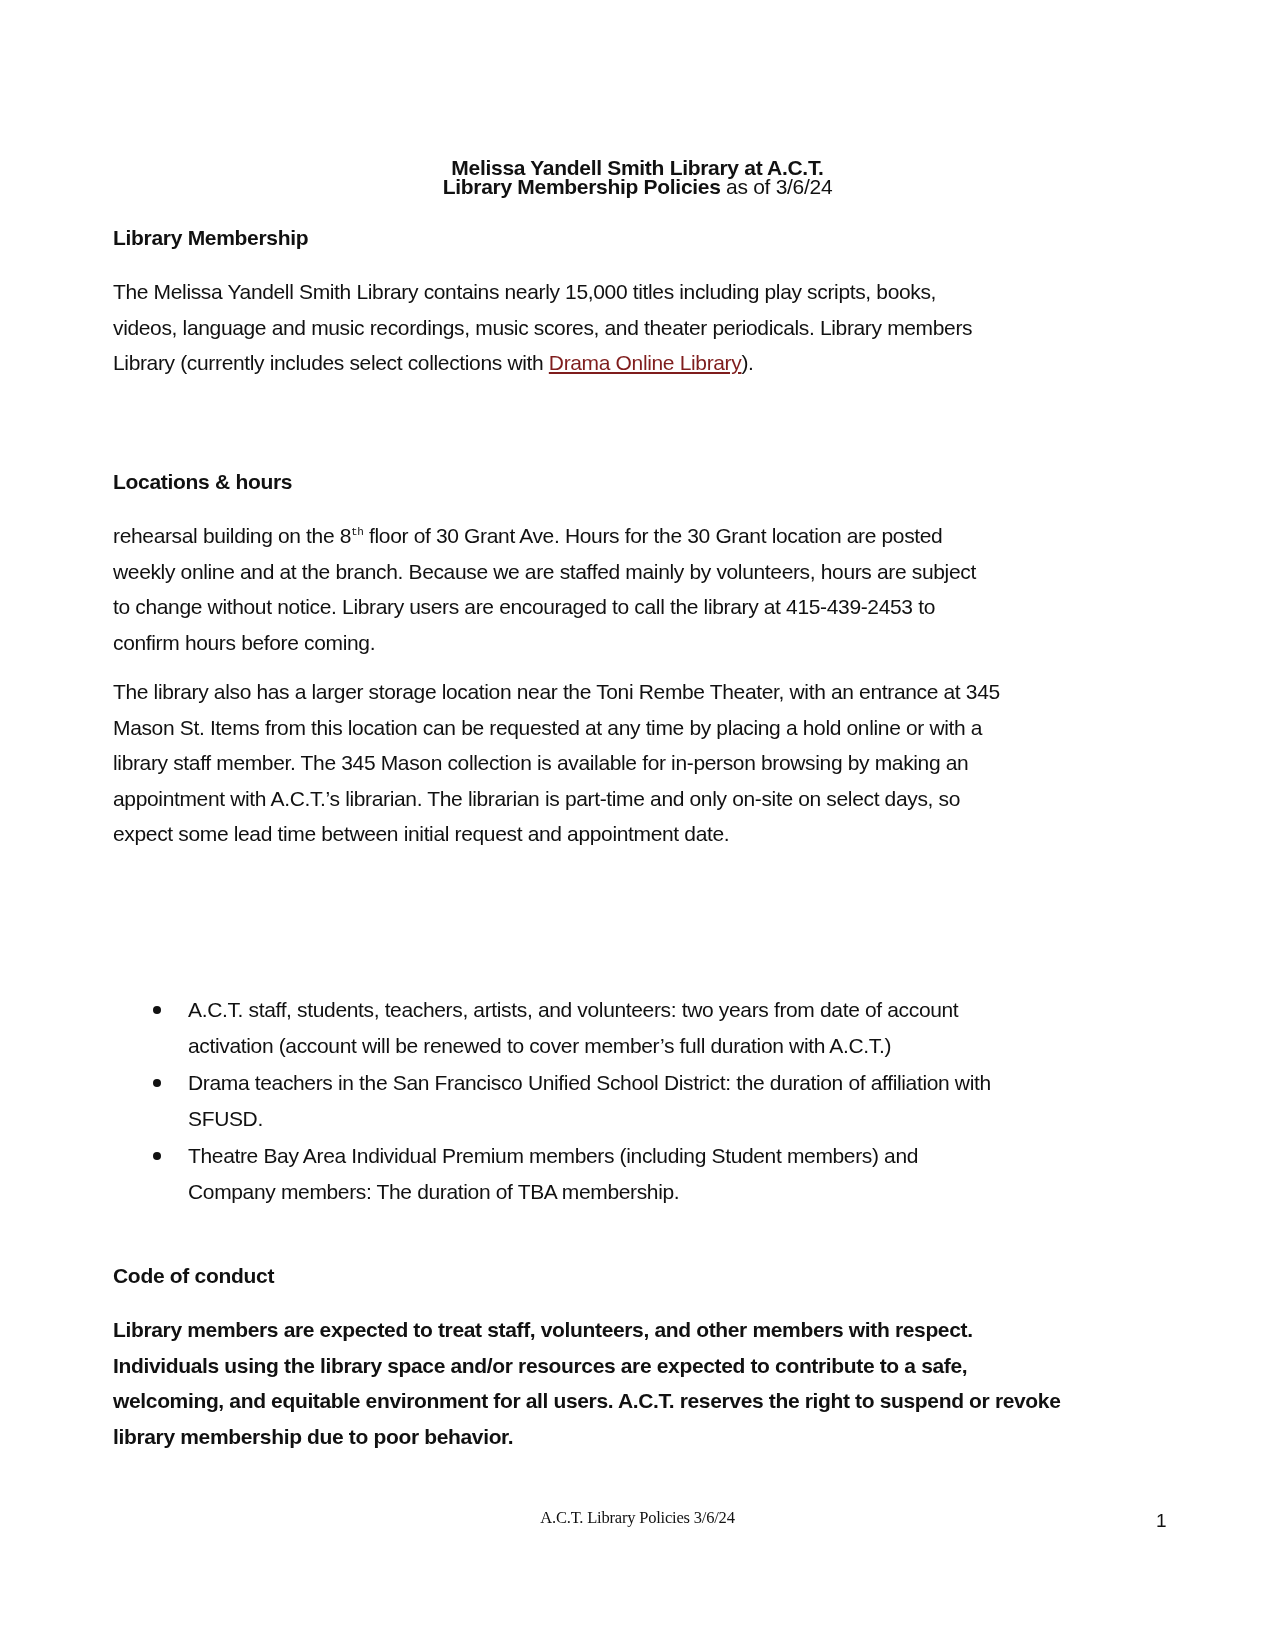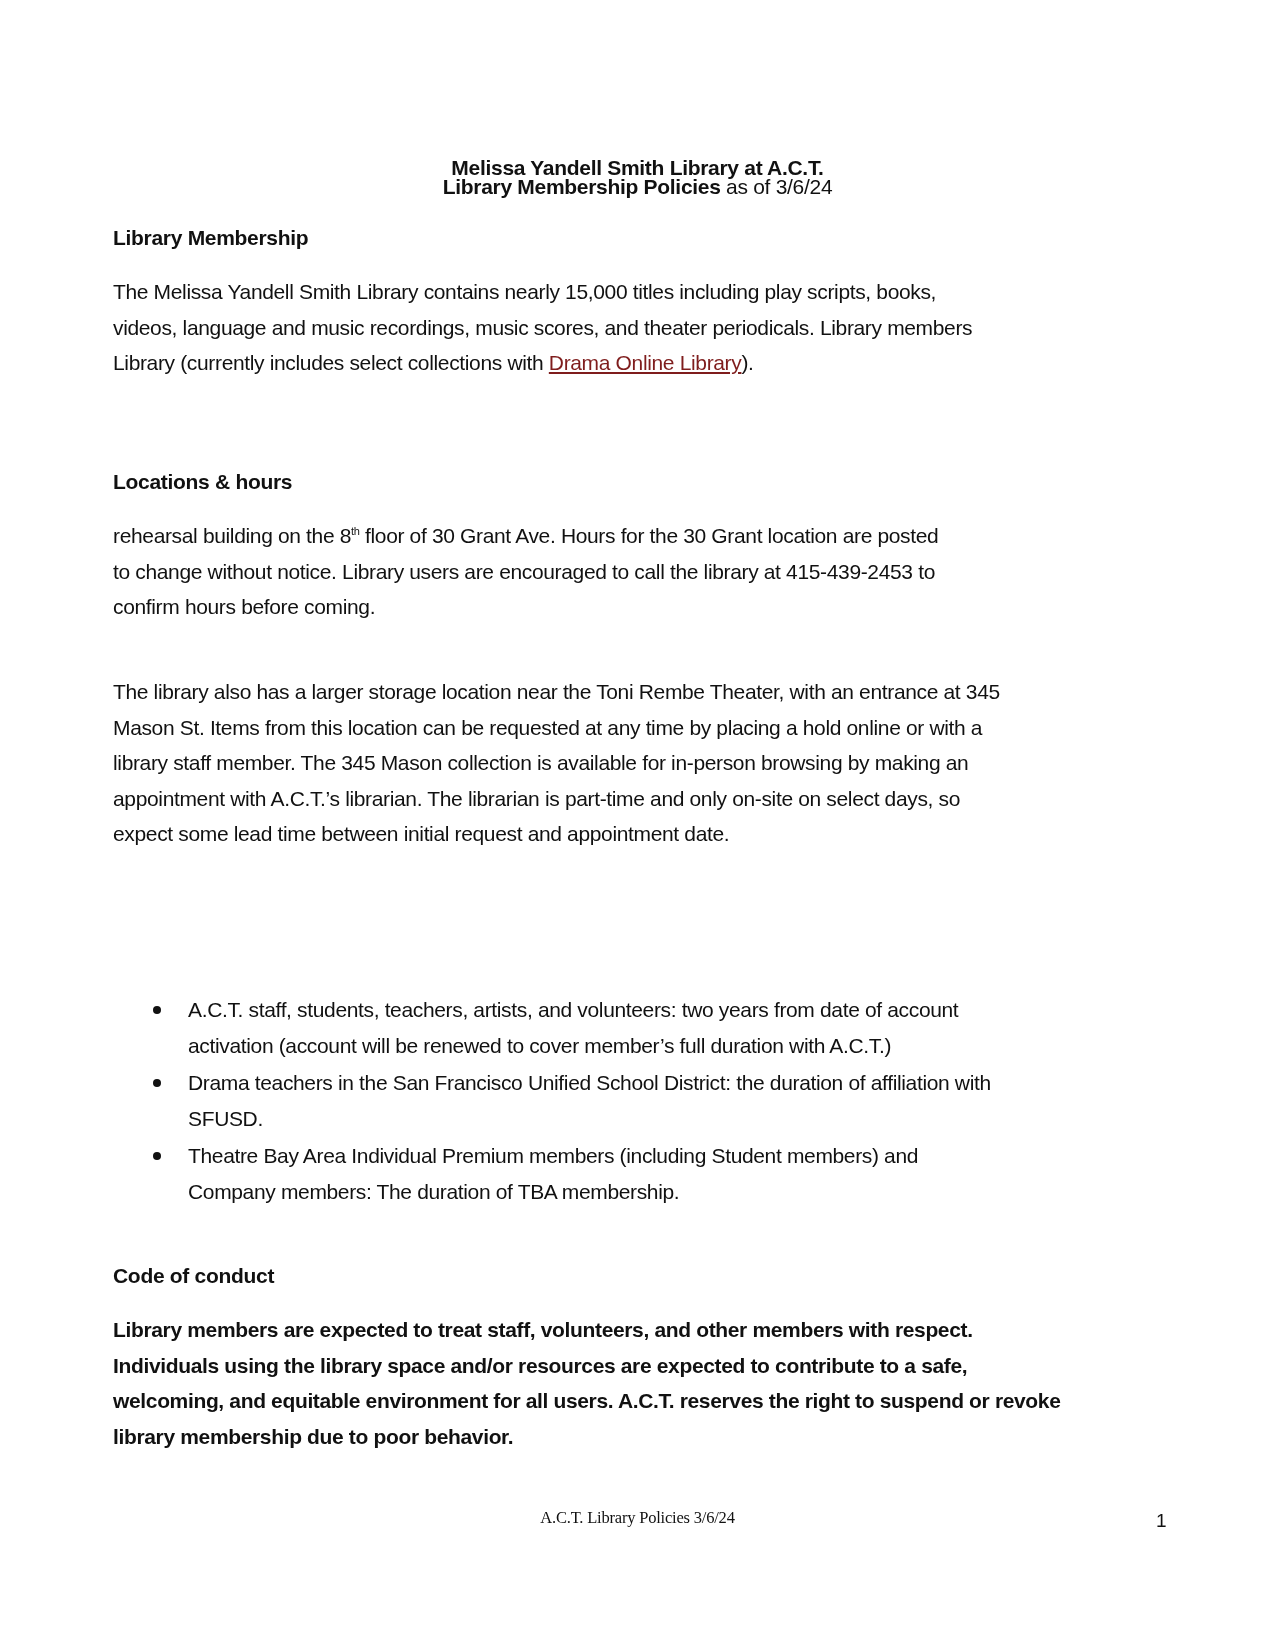--- a/index.html
+++ b/index.html
@@ -8,21 +8,21 @@
   .page { position: absolute; left: 0; top: 0; width: 1275px; height: 1650px; }
   .title { position: absolute; left: 0; width: 1275px; text-align: center;
            font-size: 21px; line-height: 36px; letter-spacing: -0.3px; }
   .title b { font-weight: bold; }
   .h { position: absolute; left: 113px; font-size: 21px; font-weight: bold;
        letter-spacing: -0.3px; line-height: 30px; }
   .p { position: absolute; left: 113px; width: 1060px; font-size: 21px;
        line-height: 35.5px; letter-spacing: -0.35px; }
   .p .ln { display: block; white-space: nowrap; }
   .link { color: #7f1d1d; text-decoration: underline; }
-  sup { font-size: 11px; line-height: 0; vertical-align: 8px; }
+  sup { font-size: 11px; line-height: 0; vertical-align: 8px; font-family: Liberation Mono, monospace; }
   .bullets { position: absolute; left: 113px; width: 1060px; font-size: 21px;
              line-height: 35.5px; letter-spacing: -0.35px; }
   .bullet { position: relative; padding-left: 75px; margin-bottom: 2px; }
   .bullet .dot { position: absolute; left: 40px; top: 14px; width: 8px; height: 8px;
                  border-radius: 50%; background: #111111; }
   .bullet .ln { display: block; white-space: nowrap; }
   .footer { position: absolute; top: 1508px; left: 0; width: 1275px; text-align: center;
             font-size: 16.5px; letter-spacing: -0.2px; font-family: Liberation Serif, serif; }
   .pagenum { position: absolute; top: 1510px; left: 1156px; font-size: 19px; }
 </style>
@@ -41,20 +41,21 @@
   <div class="h" style="top:223px;">Library Membership</div>
   <div class="p" style="top:274px;">
     <span class="ln">The Melissa Yandell Smith Library contains nearly 15,000 titles including play scripts, books,</span>
     <span class="ln">videos, language and music recordings, music scores, and theater periodicals.  Library members</span>
     <span class="ln"><span>Library (currently includes select collections with </span><a class="link">Drama Online Library</a><span>).</span></span>
   </div>
 
   <div class="h" style="top:467px;">Locations &amp; hours</div>
   <div class="p" style="top:518px;">
     <span class="ln"><span>rehearsal building on the 8</span><sup>th</sup><span> floor of 30 Grant Ave. Hours for the 30 Grant location are posted</span></span>
+    <span class="ln">weekly online and at the branch. Because we are staffed mainly by volunteers, hours are subject</span>
     <span class="ln">to change without notice. Library users are encouraged to call the library at 415-439-2453 to</span>
     <span class="ln">confirm hours before coming.</span>
   </div>
   <div class="p" style="top:674px;">
     <span class="ln">The library also has a larger storage location near the Toni Rembe Theater, with an entrance at 345</span>
     <span class="ln">Mason St. Items from this location can be requested at any time by placing a hold online or with a</span>
     <span class="ln">library staff member. The 345 Mason collection is available for in-person browsing by making an</span>
     <span class="ln">appointment with A.C.T.’s librarian. The librarian is part-time and only on-site on select days, so</span>
     <span class="ln">expect some lead time between initial request and appointment date.</span>
   </div>

